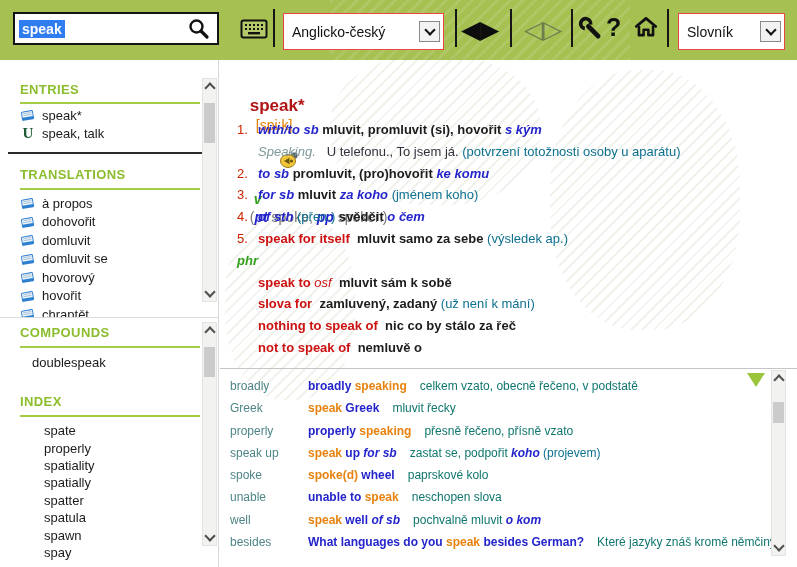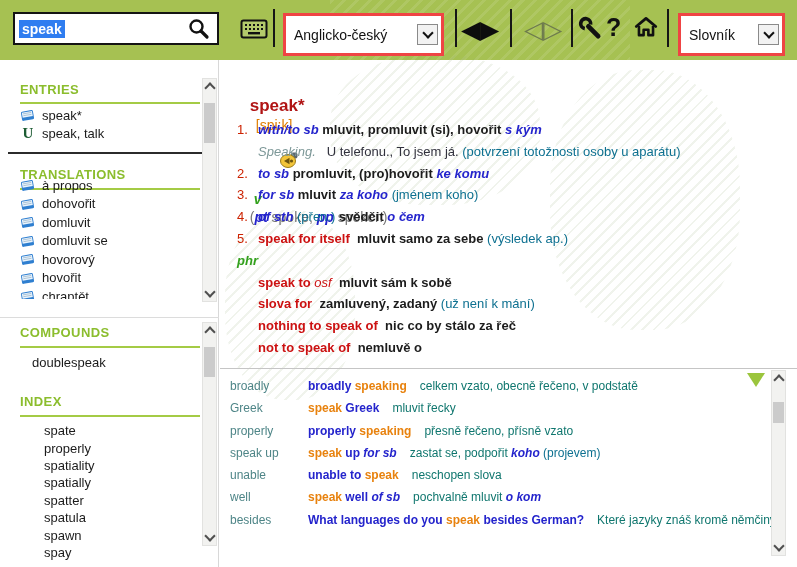--- a/index.html
+++ b/index.html
@@ -8,21 +8,21 @@
     font-family:"Liberation Sans","DejaVu Sans",sans-serif;
     position:relative;
   }
   
   .toolbar{position:absolute;left:0;top:0;width:797px;height:60px;background:#a6c152;}
   .search-box{position:absolute;left:13px;top:12px;width:202px;height:29px;background:#fff;border:2px solid #141414;display:flex;align-items:center;}
   .search-text{margin-left:4px;padding:1px 3px;background:#2f7df0;color:#fff;font-size:14px;font-weight:bold;}
   .search-mag{position:absolute;right:6px;top:3px;}
   .kbd-icon{position:absolute;left:240px;top:17px;}
   .vsep{position:absolute;top:9px;width:2px;height:38px;background:#161616;}
-  .dd{position:absolute;top:13px;height:43px;background:#fff;border:3px solid #ef4444;display:flex;align-items:center;justify-content:space-between;box-sizing:border-box;}
+  .dd{position:absolute;top:13px;height:37px;background:#fff;border:1px solid #ef4444;display:flex;align-items:center;justify-content:space-between;box-sizing:border-box;}
   .dd-label{padding-left:8px;font-size:14px;color:#111;white-space:nowrap;}
   .dd-btn{width:21px;height:21px;margin-right:3px;background:#f2f2f2;border:1px solid #8a8a8a;display:flex;align-items:center;justify-content:center;box-sizing:border-box;}
   .dd-chev{width:6px;height:6px;border-left:2px solid #111;border-bottom:2px solid #111;transform:rotate(-45deg);margin-top:-3px;}
   .nav-btn{position:absolute;top:12px;font-size:25px;line-height:34px;color:#0d0d0d;cursor:default;}
   .nav-btn.ghost{color:#6e7b4e;}
   .tool-ico{position:absolute;}
   .qmark{position:absolute;left:606px;top:13px;font-size:25px;font-weight:bold;color:#111;}
   
   .sidebar{position:absolute;left:0;top:60px;width:219px;height:507px;background:#fff;border-right:1px solid #d8d8d8;box-sizing:border-box;}
   .sec-h{position:absolute;left:20px;font-size:13px;font-weight:bold;color:#8bbd2d;letter-spacing:.4px;}
@@ -177,21 +177,21 @@
       <div class="sitem">
         <span class="uicon">U</span>
         <span>speak, talk</span>
       </div>
     </div>
 
   <div class="brule" style="top:92px;"></div>
 
   <div class="sec-h" style="top:107px;">TRANSLATIONS</div>
   <div class="grule" style="top:128px;"></div>
-  <div class="slist" style="top:116px;height:123px;" id="translations-list">
+  <div class="slist" style="top:134px;height:123px;" id="translations-list">
       <div class="sitem">
         <span class="ico">
           <svg width="15" height="14" viewBox="0 0 16 15">
             <g transform="rotate(-10 8 8)">
               <rect x="1.5" y="3" width="13" height="10" rx="1.5" fill="#2f7fd0"></rect>
               <rect x="2.5" y="4" width="11" height="5.5" fill="#eaf4fd"></rect>
               <line x1="3.5" y1="5.5" x2="12.5" y2="5.5" stroke="#9db8cc" stroke-width="0.8"></line>
               <line x1="3.5" y1="7.5" x2="12.5" y2="7.5" stroke="#9db8cc" stroke-width="0.8"></line>
             </g>
           </svg>
@@ -346,20 +346,21 @@
       <div class="line ind"><span class="sg-r">not to speak of  </span><span class="sg-b">nemluvě o</span></div>
     </div>
 
   <div class="main-divider"></div>
 
   <div class="colloc" id="colloc-rows">
       <div class="crow"><span class="ckey">broadly</span><span><span class="sg-u">broadly </span><span class="sg-o">speaking</span><span class="cgap"></span><span class="sg-p">celkem vzato, obecně řečeno, v podstatě</span></span></div>
       <div class="crow"><span class="ckey">Greek</span><span><span class="sg-o">speak </span><span class="sg-u">Greek</span><span class="cgap"></span><span class="sg-p">mluvit řecky</span></span></div>
       <div class="crow"><span class="ckey">properly</span><span><span class="sg-u">properly </span><span class="sg-o">speaking</span><span class="cgap"></span><span class="sg-p">přesně řečeno, přísně vzato</span></span></div>
       <div class="crow"><span class="ckey">speak up</span><span><span class="sg-o">speak </span><span class="sg-u">up </span><span class="sg-i">for sb</span><span class="cgap"></span><span class="sg-p">zastat se, podpořit </span><span class="sg-i">koho </span><span class="sg-t">(projevem)</span></span></div>
+      <div class="crow"><span class="ckey">spoke</span><span><span class="sg-o">spoke(d) </span><span class="sg-u">wheel</span><span class="cgap"></span><span class="sg-p">paprskové kolo</span></span></div>
       <div class="crow"><span class="ckey">unable</span><span><span class="sg-u">unable to </span><span class="sg-o">speak</span><span class="cgap"></span><span class="sg-p">neschopen slova</span></span></div>
       <div class="crow"><span class="ckey">well</span><span><span class="sg-o">speak </span><span class="sg-u">well </span><span class="sg-i">of sb</span><span class="cgap"></span><span class="sg-p">pochvalně mluvit </span><span class="sg-i">o kom</span></span></div>
       <div class="crow"><span class="ckey">besides</span><span><span class="sg-u">What languages do you </span><span class="sg-o">speak </span><span class="sg-u">besides German?</span><span class="cgap"></span><span class="sg-p">Které jazyky znáš kromě němčiny?</span></span></div>
     </div>
 
   <div class="tri-green"></div>
 
   <div class="sb" style="left:551px;top:310px;height:186px;">
     <i class="chev up"></i>
     <div class="thumb" style="top:31px;height:21px;"></div>

